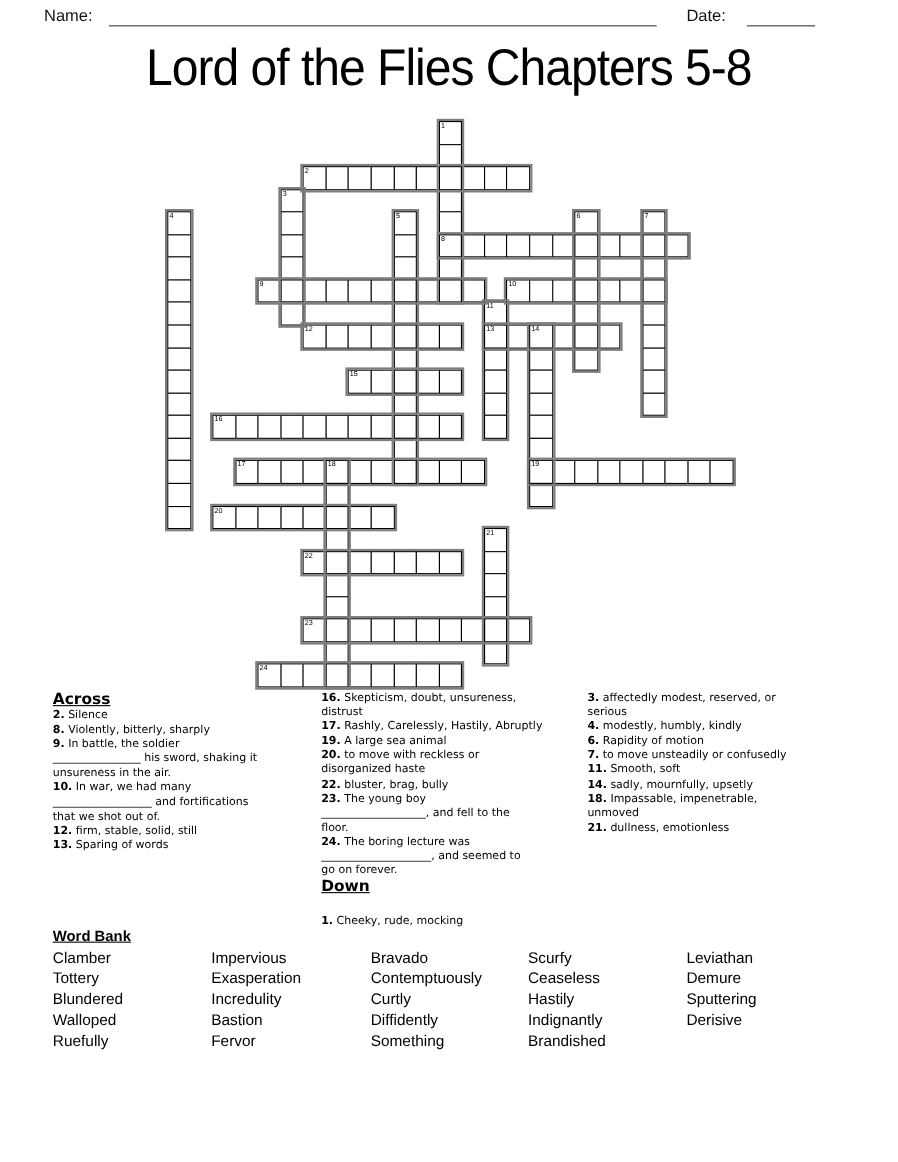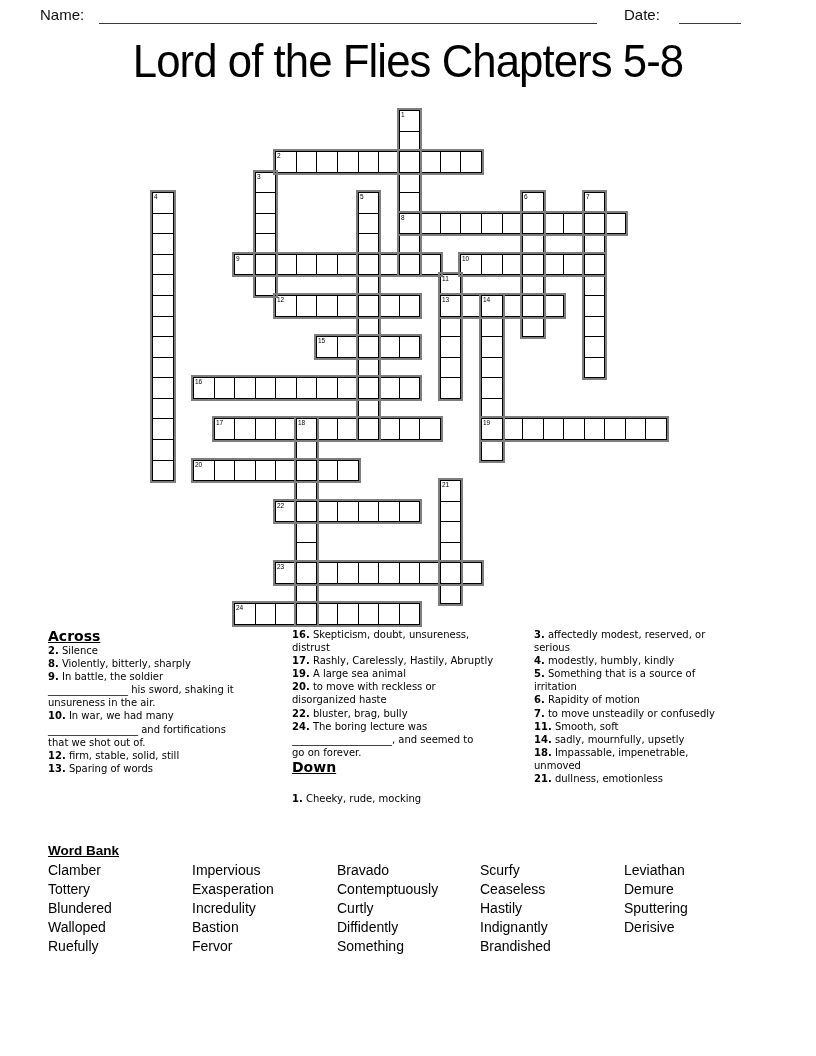--- a/index.html
+++ b/index.html
@@ -323,40 +323,41 @@
           <div class="clue-line"><b>19.</b> A large sea animal</div>
         </div>
         <div>
           <div class="clue-line"><b>20.</b> to move with reckless or</div>
           <div class="clue-line">disorganized haste</div>
         </div>
         <div>
           <div class="clue-line"><b>22.</b> bluster, brag, bully</div>
         </div>
         <div>
+          <div class="clue-line"><b>23.</b> The young boy</div>
+          <div class="clue-line">___________________, and fell to the</div>
+          <div class="clue-line">floor.</div>
+        </div>
+        <div>
           <div class="clue-line"><b>24.</b> The boring lecture was</div>
           <div class="clue-line">____________________, and seemed to</div>
           <div class="clue-line">go on forever.</div>
         </div>
         <div class="clue-heading">Down</div>
         <div class="gap-before">
           <div class="clue-line"><b>1.</b> Cheeky, rude, mocking</div>
         </div>
       </div>
       <div class="clue-col" style="left: 534px;">
         <div>
           <div class="clue-line"><b>3.</b> affectedly modest, reserved, or</div>
           <div class="clue-line">serious</div>
         </div>
         <div>
           <div class="clue-line"><b>4.</b> modestly, humbly, kindly</div>
-        </div>
-        <div>
-          <div class="clue-line"><b>5.</b> Something that is a source of</div>
-          <div class="clue-line">irritation</div>
         </div>
         <div>
           <div class="clue-line"><b>6.</b> Rapidity of motion</div>
         </div>
         <div>
           <div class="clue-line"><b>7.</b> to move unsteadily or confusedly</div>
         </div>
         <div>
           <div class="clue-line"><b>11.</b> Smooth, soft</div>
         </div>

